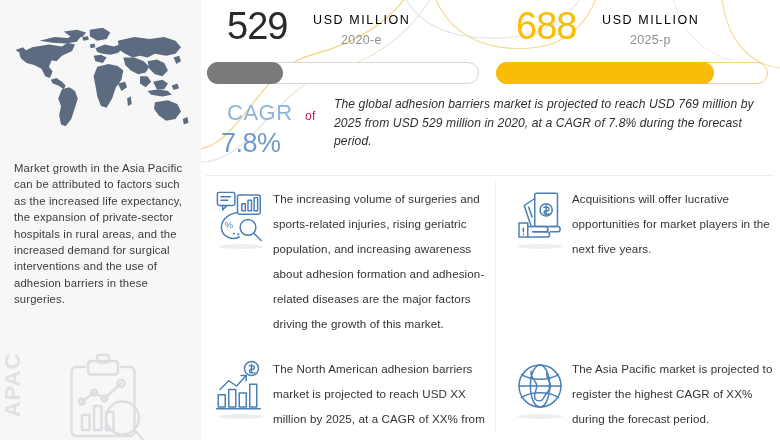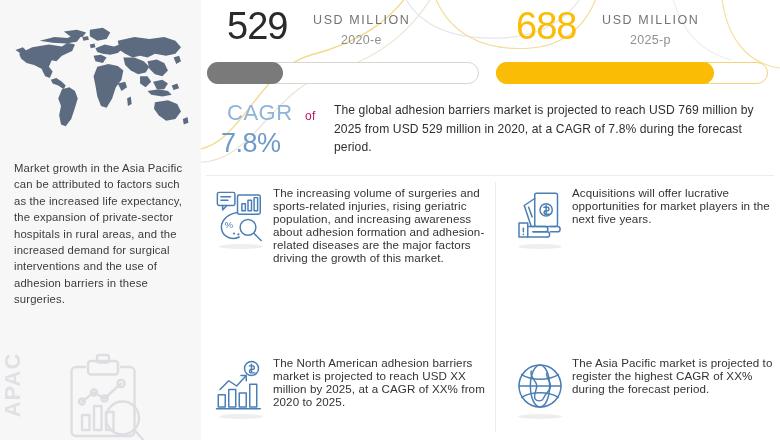--- a/index.html
+++ b/index.html
@@ -61,21 +61,21 @@
   .stat-head{position:absolute;left:0;top:0;width:100%;height:62px;}
   .stat-value{
     position:absolute;left:26px;top:5px;
     font-size:38px;font-weight:400;line-height:42px;
     letter-spacing:-1px;
   }
   .stat-value.grey{color:#2a2a2a;}
   .stat-value.amber{color:#fbbc05;}
   .stat-unit{
     position:absolute;left:112px;top:13px;
-    font-size:12.5px;color:#737373;letter-spacing:1.6px;
+    font-size:12.5px;color:#000000;letter-spacing:1.6px;
   }
   .stat-year{
     position:absolute;left:112px;top:33px;
     font-size:12.5px;color:#8e9094;letter-spacing:.3px;margin-left:28px;
   }
 
   .bar-track{
     position:absolute;left:6px;top:62px;
     width:272px;height:22px;border-radius:11px;
     background:#ffffff;
@@ -97,41 +97,41 @@
   }
   .cagr-of{
     position:absolute;left:104px;top:13px;
     font-size:12px;color:#be185d;letter-spacing:.3px;
   }
   .cagr-value{
     position:absolute;left:20px;top:32px;
     font-size:27px;color:#6e9bc9;font-weight:400;letter-spacing:-.5px;
   }
   .summary{
-    position:absolute;left:133px;top:101px;width:432px;
-    font-size:12.1px;line-height:18.5px;color:#2f2f2f;letter-spacing:.1px;
+    position:absolute;left:133px;top:95px;width:432px;
+    font-size:12.1px;line-height:18.5px;color:#2f2f2f;letter-spacing:.1px;font-style:italic;
   }
 
   
   .hrule{position:absolute;left:5px;top:175px;width:568px;height:1px;background:#ececec;}
   .vrule{position:absolute;left:294px;top:182px;width:1px;height:250px;background:#ededed;}
 
   
   .cell{position:absolute;width:289px;}
   .cell .icon{
     position:absolute;left:8px;top:0;width:56px;height:56px;
   }
   .cell .icon svg{width:56px;height:56px;display:block;}
   .cell .shadow{
     position:absolute;left:14px;top:56px;width:44px;height:5px;
     border-radius:50%;background:#eeeeee;
   }
   .cell .txt{
     position:absolute;left:68px;top:-2px;width:212px;
-    font-size:11.6px;line-height:13px;color:#333333;letter-spacing:.1px;
+    font-size:11.6px;line-height:25px;color:#333333;letter-spacing:.1px;
   }
   .cell-a{left:4px;top:188px;}
   .cell-b{left:303px;top:188px;}
   .cell-c{left:4px;top:358px;}
   .cell-d{left:303px;top:358px;}
   .cell-b .txt, .cell-d .txt{width:216px;}
 </style>
 </head>
 <body>
 

